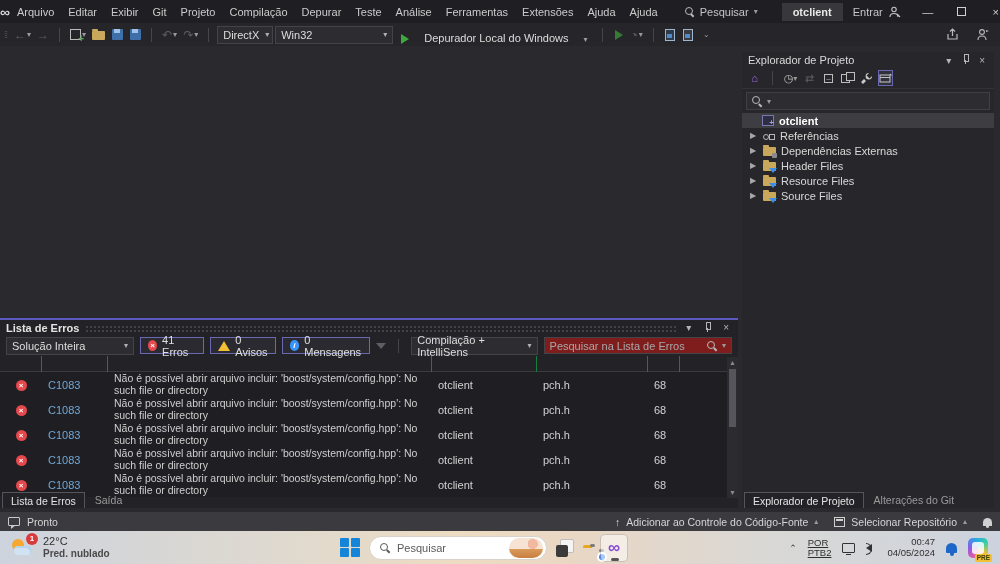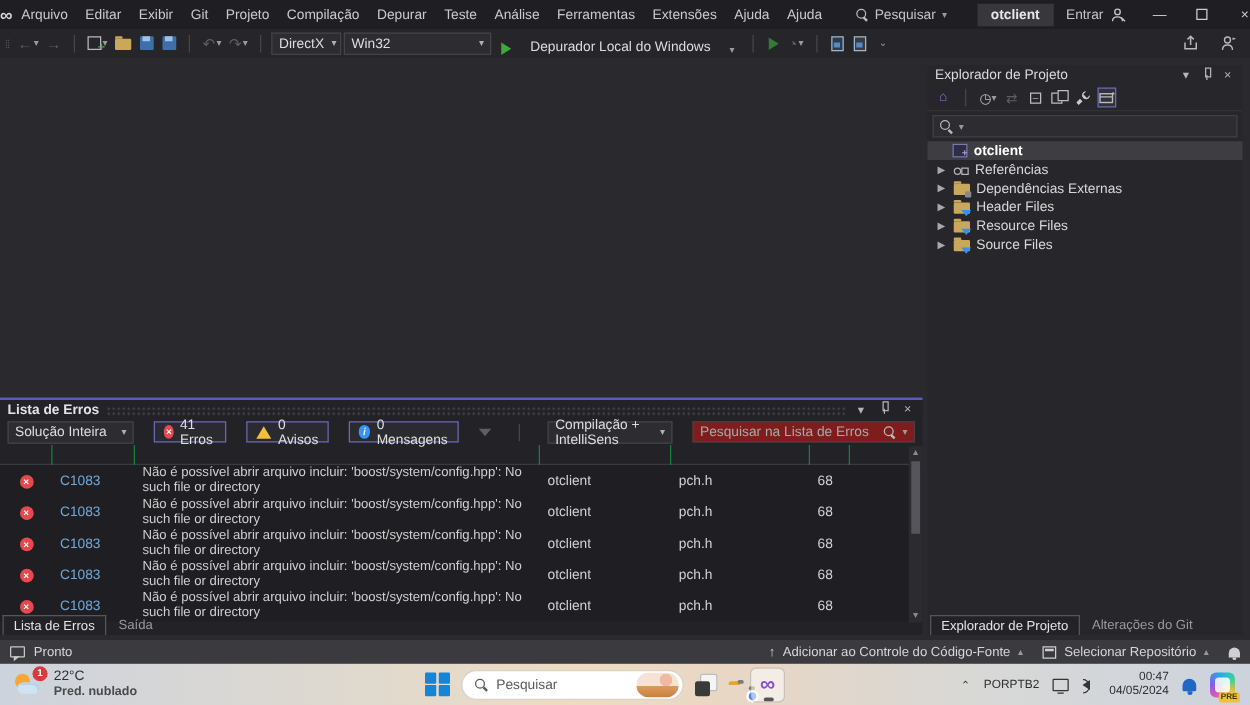--- a/index.html
+++ b/index.html
@@ -62,21 +62,21 @@
   .ep-title { height:15px; display:flex; align-items:center; padding:0 6px; gap:6px;
     background:#232327; }
   .ep-title-label { color:#e4e4e4; font-weight:bold; white-space:nowrap; }
   .dots-fill { flex:1; height:8px; margin-top:2px;
     background-image:radial-gradient(rgba(255,255,255,0.14) 0.8px, transparent 0.9px);
     background-size:4px 4px; }
   .ep-win-ic { color:#b5b5b5; font-size:10px; padding:0 3px; }
   .pin { display:inline-block; width:8px; height:10px; position:relative; }
   .pin::before { content:""; position:absolute; left:2.5px; top:0; width:3px; height:6px; border:1px solid #b5b5b5; }
   .pin::after { content:""; position:absolute; left:3.8px; top:6px; width:1px; height:4px; background:#b5b5b5; }
-  .ep-toolbar { height:21px; display:flex; align-items:center; padding:0 6px; gap:16px; }
+  .ep-toolbar { height:21px; display:flex; align-items:center; padding:0 6px; gap:6px; }
   .toggle-btn { display:flex; align-items:center; gap:5px; height:17px; padding:0 7px;
     border:1px solid #6968b3; background:#2a2a30; color:#e0e0e0; }
   .err-badge { width:11px; height:11px; border-radius:50%; background:#e5484d; color:#fff;
     font-size:8px; line-height:11px; text-align:center; display:inline-block; font-weight:bold; }
   .warn-badge { width:0; height:0; border-left:6px solid transparent; border-right:6px solid transparent;
     border-bottom:10px solid #f2c037; position:relative; display:inline-block; }
   .info-badge { width:11px; height:11px; border-radius:50%; background:#3794ff; color:#fff;
     font-size:8px; line-height:11px; text-align:center; display:inline-block; font-weight:bold; font-style:italic; }
   .funnel { width:0; height:0; border-left:5px solid transparent; border-right:5px solid transparent;
     border-top:6px solid #5e5e63; position:relative; display:inline-block; }
@@ -183,21 +183,21 @@
   .chrome { width:19px; height:19px; border-radius:50%;
     background:conic-gradient(from -50deg, #ea4335 0 33%, #fbbc05 0 66%, #34a853 0 100%); position:relative; }
   .chrome::before { content:""; position:absolute; left:4.5px; top:4.5px; width:10px; height:10px; background:#fff; border-radius:50%; }
   .chrome::after { content:""; position:absolute; left:6.5px; top:6.5px; width:6px; height:6px; background:#4285f4; border-radius:50%; }
   .vs-task { width:26px; height:26px; background:rgba(255,255,255,0.55); border-radius:4px;
     display:flex; align-items:center; justify-content:center; box-shadow:0 0 0 1px rgba(150,150,150,0.35); }
   .vs-task span { color:#864fd2; font-size:17px; font-weight:bold; line-height:1; }
   .run-dot { position:absolute; bottom:1px; width:5px; height:2.5px; border-radius:2px; background:#7a7a7a; }
   .tb-right { margin-left:auto; display:flex; align-items:center; gap:11px; padding-right:12px; }
   .chev-up { font-size:9px; color:#333; }
-  .lang { display:flex; flex-direction:row; font-size:9.5px; line-height:10px; color:#2f2f2f; text-align:left; }
+  .lang { display:flex; flex-direction:column; font-size:9.5px; line-height:10px; color:#2f2f2f; text-align:left;text-decoration:underline; }
   .net-ico { width:13px; height:10px; border:1.3px solid #333; border-radius:1px; position:relative; }
   .net-ico::after { content:""; position:absolute; left:3px; bottom:-3.5px; width:5px; height:1.5px; background:#333; }
   .spk { width:0; height:0; border-top:4px solid transparent; border-bottom:4px solid transparent;
     border-right:6px solid #333; position:relative; margin-right:4px; }
   .spk::before { content:""; position:absolute; left:0px; top:-5px; width:5px; height:10px;
     border:1.3px solid #333; border-left:none; border-radius:0 6px 6px 0; }
   .clock { display:flex; flex-direction:column; font-size:9.5px; line-height:10.5px; color:#2f2f2f; text-align:right; }
   .tbell { width:11px; height:10px; background:#1e66c8; border-radius:6px 6px 1px 1px; position:relative; }
   .tbell::after { content:""; position:absolute; left:3.5px; bottom:-3px; width:4px; height:2.5px; background:#1e66c8; border-radius:0 0 2px 2px; }
   .copilot { position:relative; width:20px; height:20px; border-radius:5px;

